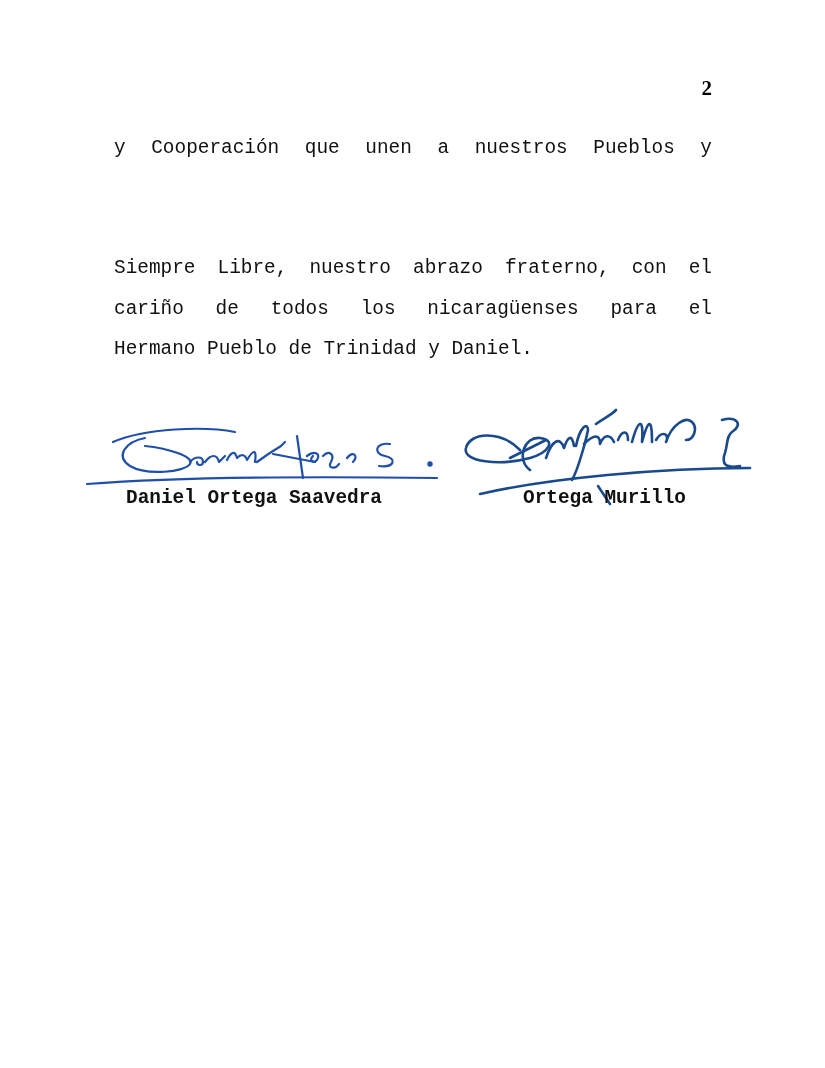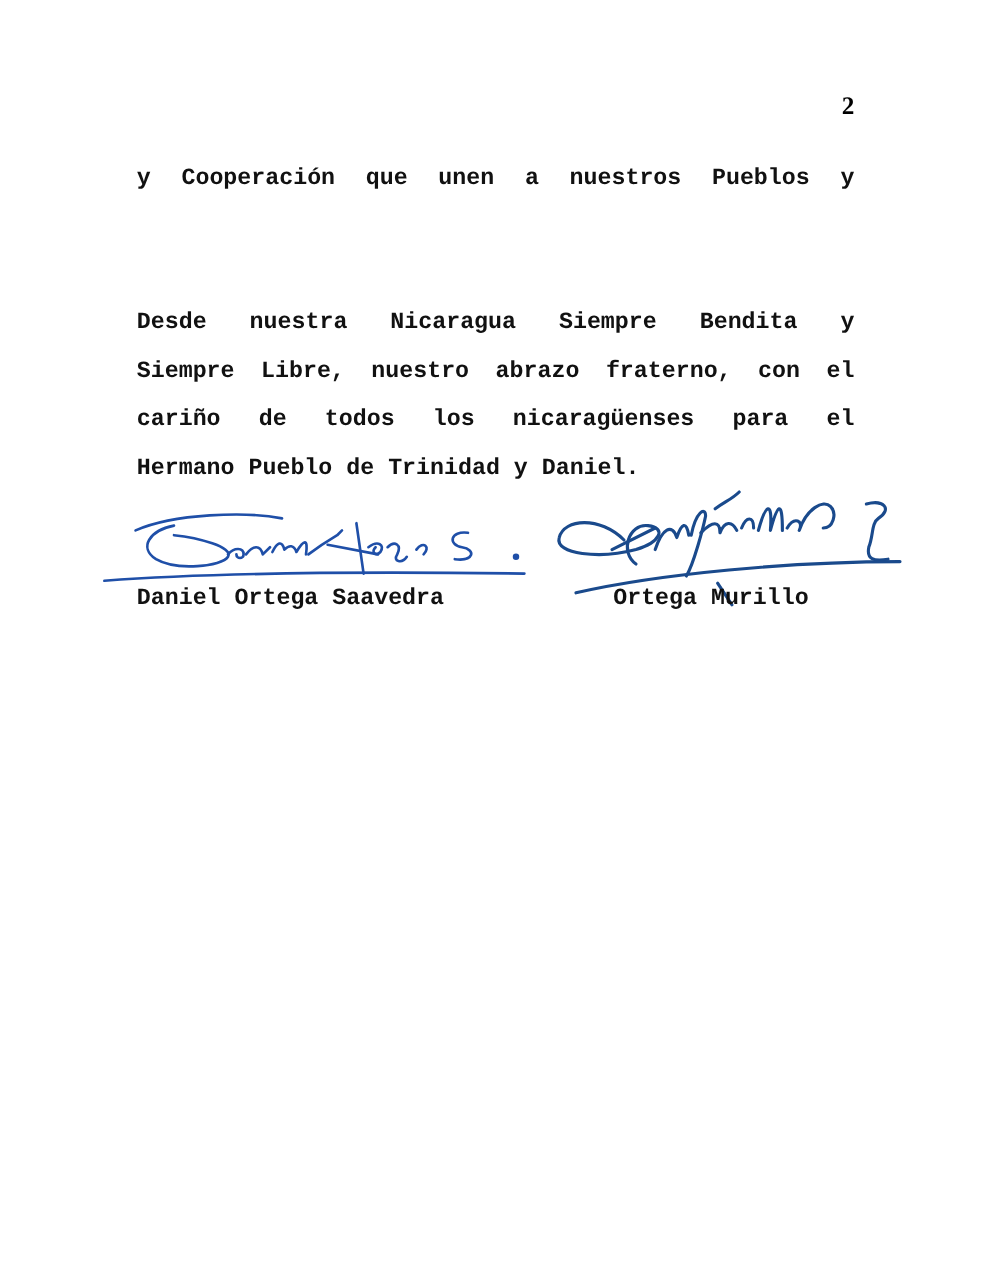--- a/index.html
+++ b/index.html
@@ -3,47 +3,47 @@
   <meta charset="utf-8">
   <style>
     html, body { margin: 0; padding: 0; background: #ffffff; }
     body { width: 825px; height: 1068px; position: relative; overflow: hidden; }
     .page-number {
       position: absolute; left: 690px; top: 76px; width: 22px; text-align: right;
       font-family: "Liberation Serif", serif; font-weight: bold; font-size: 21px; color: #000;
     }
     .body-text {
       position: absolute; left: 114px; width: 598px;
-      font-family: "Liberation Mono", monospace; font-weight: bold; font-size: 19.4px; color: #111;
+      font-family: "Liberation Mono", monospace; font-weight: normal; font-size: 19.4px; color: #111;
       line-height: 40.5px; text-align: justify; text-align-last: left;
     }
     .line { display: block; text-align: justify; text-align-last: justify; white-space: nowrap; }
     .line.last { text-align-last: left; }
     #p1 { top: 128px; }
     #p2 { top: 248px; }
     .sig-name {
       position: absolute; top: 487px;
       font-family: "Liberation Mono", monospace; font-weight: bold; font-size: 19.4px; color: #111;
       white-space: nowrap;
+      margin-left: 12px;
     }
     #name1 { left: 114px; }
     #name2 { left: 511px; }
     svg.sig { position: absolute; overflow: visible; }
   </style>
 </head>
 <body>
 
 <div class="page-number">2</div>
 
 <div id="p1" class="body-text">
   <span class="line">y Cooperación que unen a nuestros Pueblos y</span>
 </div>
 
 <div id="p2" class="body-text">
-  <span class="line">Desde nuestra Nicaragua Siempre Bendita y</span>
   <span class="line">Siempre Libre, nuestro abrazo fraterno, con el</span>
   <span class="line">cariño de todos los nicaragüenses para el</span>
   <span class="line last">Hermano Pueblo de Trinidad y Daniel.</span>
 </div>
 
 <svg class="sig" style="left:85px; top:420px;" width="360" height="70" viewBox="0 0 360 70">
   <g fill="none" stroke="#1f4fa8" stroke-width="2.2" stroke-linecap="round" stroke-linejoin="round">
     <path d="M28 22 C 60 8, 120 6, 150 12"></path>
     <path d="M60 18 C 40 22, 30 36, 45 46 C 62 56, 100 52, 105 44 C 110 36, 80 28, 60 26"></path>
     <path d="M105 42 C 110 36, 118 36, 118 42 C 118 46, 112 46, 112 42"></path>

